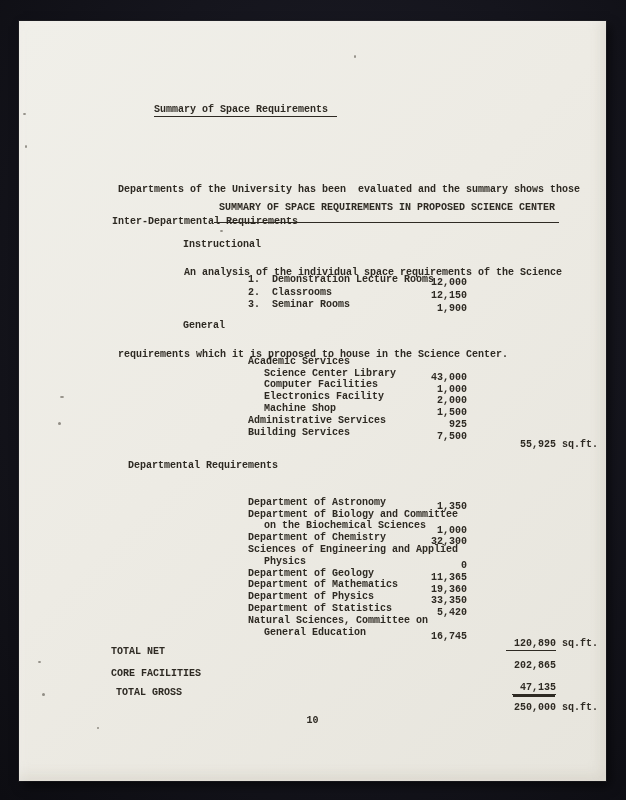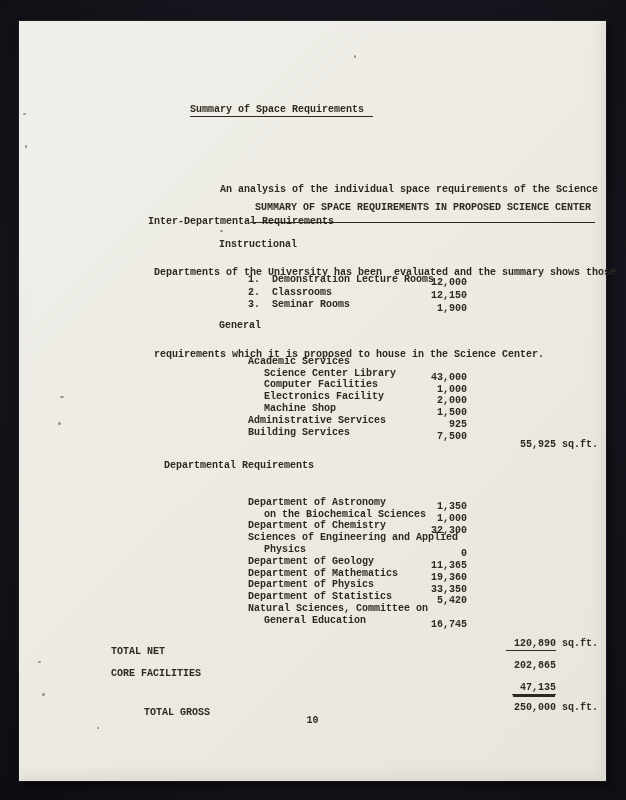--- a/index.html
+++ b/index.html
@@ -13,21 +13,21 @@
     background:radial-gradient(ellipse at 55% 40%, #1e1e28 0%, #15151d 55%, #0d0d12 100%);
   }
   .paper {
     position:absolute; left:19px; top:21px; width:587px; height:760px;
     background:linear-gradient(135deg,#f0efe9 0%, #edebe4 45%, #e7e5dd 100%);
     box-shadow:0 0 0 1px rgba(255,255,255,0.05), 4px 5px 10px rgba(0,0,0,0.55),
                inset -4px -5px 14px rgba(135,122,100,0.14), inset 3px 3px 9px rgba(255,255,255,0.35);
     color:#2e2a23;
     font-size:10px; font-weight:700; letter-spacing:0;
   }
-  .abs { position:absolute; white-space:pre;margin-left:36px; }
+  .abs { position:absolute; white-space:pre; }
   .uline { display:inline-block; border-bottom:1px solid currentColor; padding-bottom:1px; }
   .head-u { padding-right:9px; }
   .tbl-head-u { padding:0 4px 9px 5px; }
   .rows { position:absolute; left:181px; right:6px; }
   .row { position:relative; display:block; height:11.8px; line-height:11.8px; white-space:pre; }
   .rows-instr .row { height:12.8px; line-height:12.8px; }
   .lbl { display:inline-block; }
   .lbl.ind { padding-left:16px; }
   .val { position:absolute; left:207px; top:16px; width:60px; text-align:right; }
   .moneyrow { position:absolute; left:441px; white-space:pre; }
@@ -43,22 +43,22 @@
 <body>
 
 <div class="stage">
   <div class="paper">
 
     <div class="abs" style="left:99px; top:72px;">
       <span class="uline head-u">Summary of Space Requirements</span>
     </div>
 
     <div class="abs" style="left:99px; top:100px; line-height:27.5px;">
+      <div>Departments of the University has been  evaluated and the summary shows those</div>
       <div style="padding-left:66px;">An analysis of the individual space requirements of the Science</div>
-      <div>Departments of the University has been  evaluated and the summary shows those</div>
       <div>requirements which it is proposed to house in the Science Center.</div>
     </div>
 
     <div class="abs" style="left:159px; top:170px;">
       <span class="uline tbl-head-u">SUMMARY OF SPACE REQUIREMENTS IN PROPOSED SCIENCE CENTER</span>
     </div>
 
     <div class="abs" style="left:93px; top:195px;">Inter-Departmental Requirements</div>
 
     <div class="abs" style="left:164px; top:218px;">Instructional</div>
@@ -115,20 +115,24 @@
     <div class="moneyrow" style="top:407px;">
       <span class="num">55,925</span><span class="unit">sq.ft.</span>
     </div>
 
     <div class="abs" style="left:109px; top:439px;">Departmental Requirements</div>
 
     <div class="rows" style="top:464px;">
       <div class="row">
         <span class="lbl">Department of Astronomy</span>
         <span class="val">1,350</span>
+      </div>
+      <div class="row">
+        <span class="lbl">Department of Biology and Committee</span>
+        <span class="val"></span>
       </div>
       <div class="row">
         <span class="lbl ind">on the Biochemical Sciences</span>
         <span class="val">1,000</span>
       </div>
       <div class="row">
         <span class="lbl">Department of Chemistry</span>
         <span class="val">32,300</span>
       </div>
       <div class="row">
@@ -172,21 +176,21 @@
     <div class="total-lbl" style="left:92px; top:625px;">TOTAL NET</div>
     <div class="moneyrow" style="top:628px;">
       <span class="num">202,865</span>
     </div>
 
     <div class="total-lbl" style="left:92px; top:647px;">CORE FACILITIES</div>
     <div class="moneyrow" style="top:650px;">
       <span class="num u2">47,135</span>
     </div>
 
-    <div class="total-lbl" style="left:97px; top:686px;margin-left:28px;">TOTAL GROSS</div>
+    <div class="total-lbl" style="left:97px; top:666px;">TOTAL GROSS</div>
     <div class="moneyrow" style="top:670px;">
       <span class="num">250,000</span><span class="unit">sq.ft.</span>
     </div>
 
     <div class="pageno" style="top:694px;">10</div>
 
   </div>
 
   <div class="speck" style="left:354px; top:55px; width:2px; height:3px;"></div>
   <div class="speck" style="left:220px; top:230px; width:3px; height:2px;"></div>

